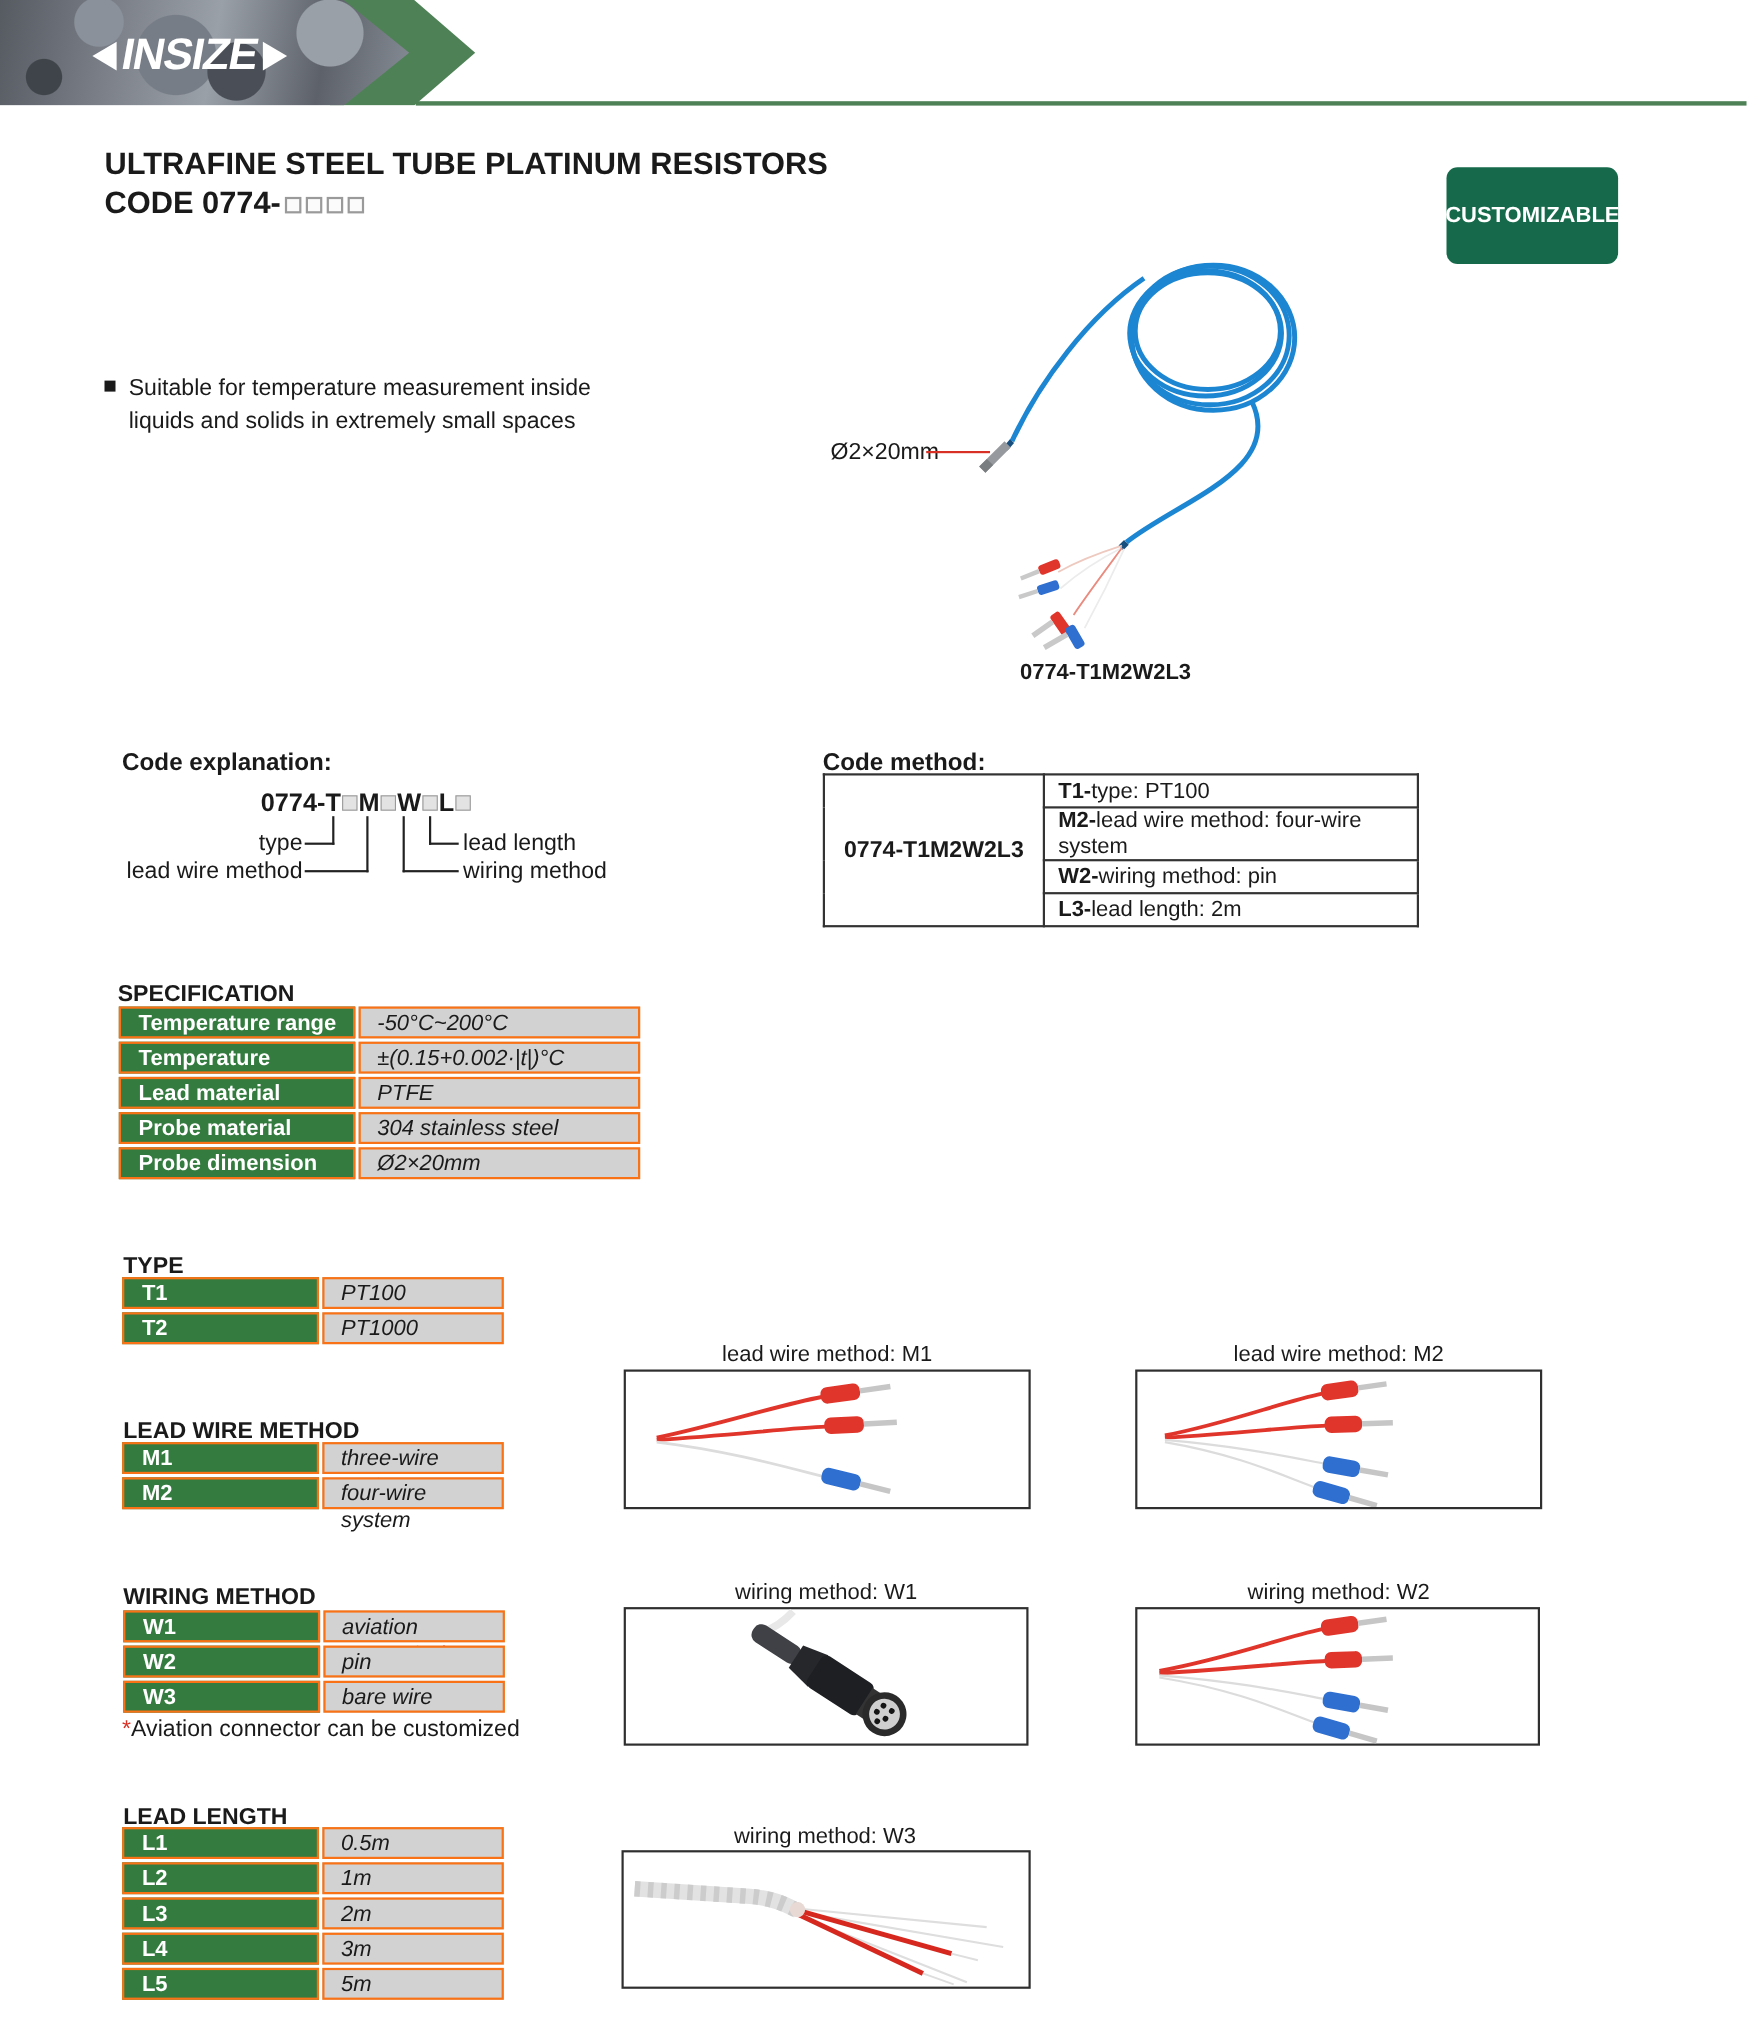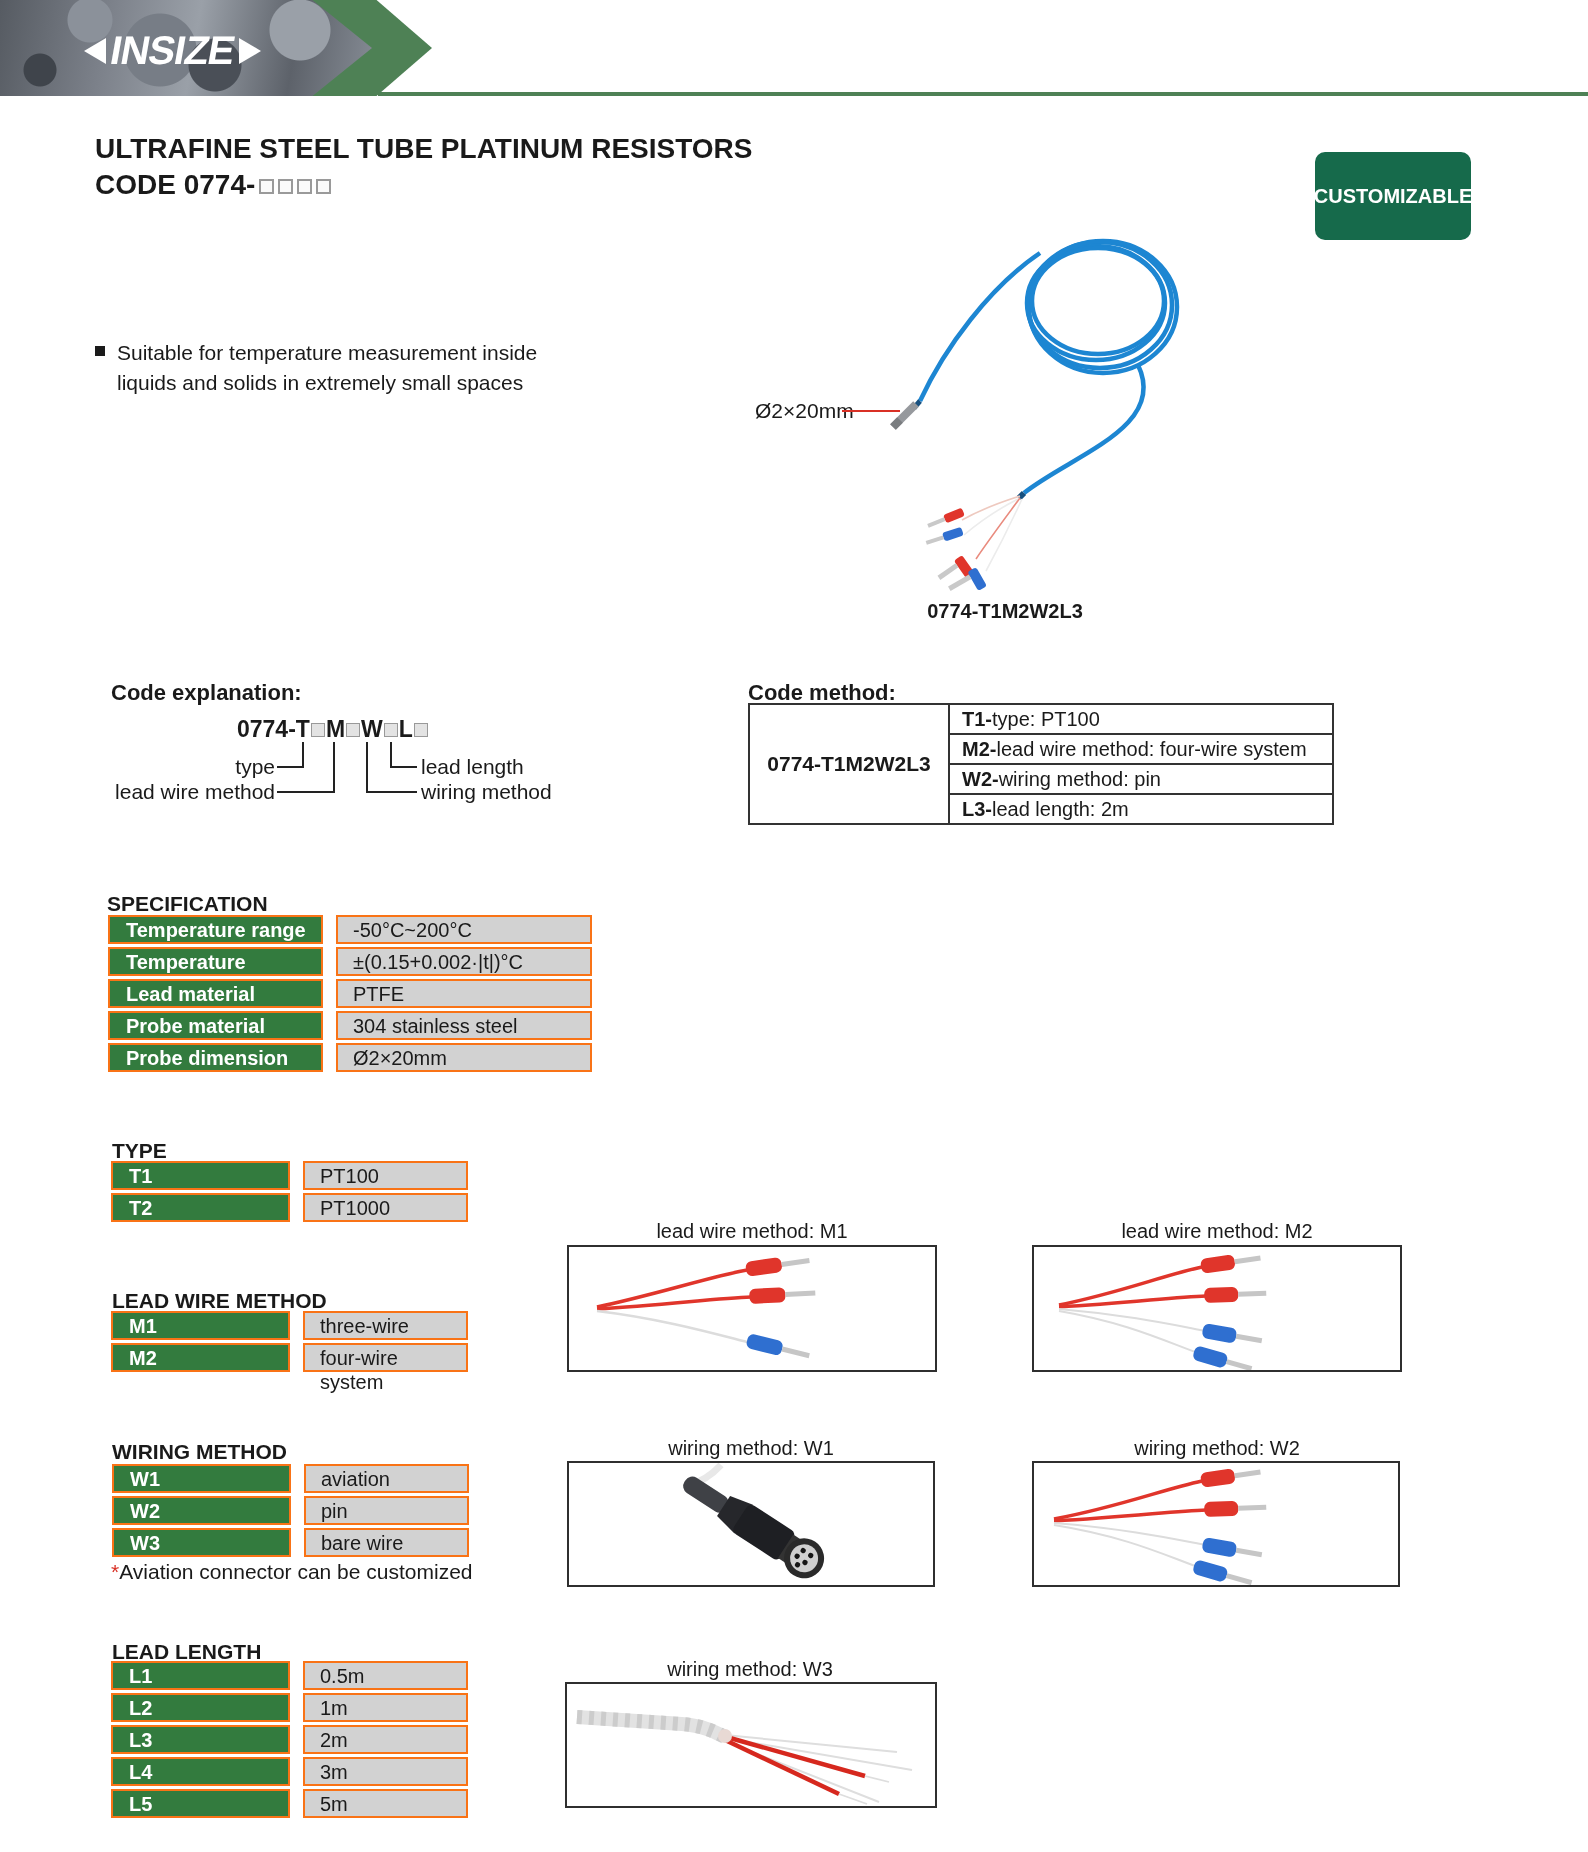--- a/index.html
+++ b/index.html
@@ -45,30 +45,30 @@
   .ce-code { position:absolute; left:237px; top:716px; font-size:23px; font-weight:bold; }
   .cbox { display:inline-block; width:14px; height:14px; border:1px solid #999; background:#e3e3e3; margin:0 1px; }
   .cline { position:absolute; background:#222; }
   .ce-label { position:absolute; font-size:21px; }
 
   
   .cx-heading { position:absolute; left:748px; top:680px; font-size:22px; font-weight:bold; }
   .cx-table { position:absolute; left:748px; top:703px; border-collapse:collapse; }
   .cx-table td { border:2px solid #333; background:#fff; }
   .cx-code { width:200px; text-align:center; font-weight:bold; font-size:21px; }
-  .cx-val { width:384px; height:30px; font-size:20px; padding-left:12px; }
+  .cx-val { width:340px; height:30px; font-size:20px; padding-left:12px; }
   .cx-val b { font-weight:bold; }
 
   
   .sec-heading { position:absolute; font-size:21px; font-weight:bold; }
   .gtable { position:absolute; }
   .grow { display:flex; margin-bottom:3px; }
   .gl, .gv { height:29px; border:2px solid #f97316; font-size:20px; line-height:24px; }
   .gl { background:#337B3E; color:#fff; font-weight:bold; padding:1px 0 0 16px; }
-  .gv { background:#d2d2d2; margin-left:13px; padding:1px 16px 0 15px; }
+  .gv { background:#d2d2d2; margin-left:3px; padding:1px 16px 0 15px;font-style:italic; }
   .spec .gl { width:215px; } .spec .gv { width:256px; }
   .small .gl { width:179px; } .small .gv { width:165px; }
   .star { color:#D93025; }
   .footnote { position:absolute; left:111px; top:1560px; font-size:21px; }
 
   
   .fig-caption { position:absolute; font-size:20px; text-align:center; width:370px; }
   .fig-box { position:absolute; border:2px solid #2f2f2f; background:#fff; }
 </style>
 </head>

